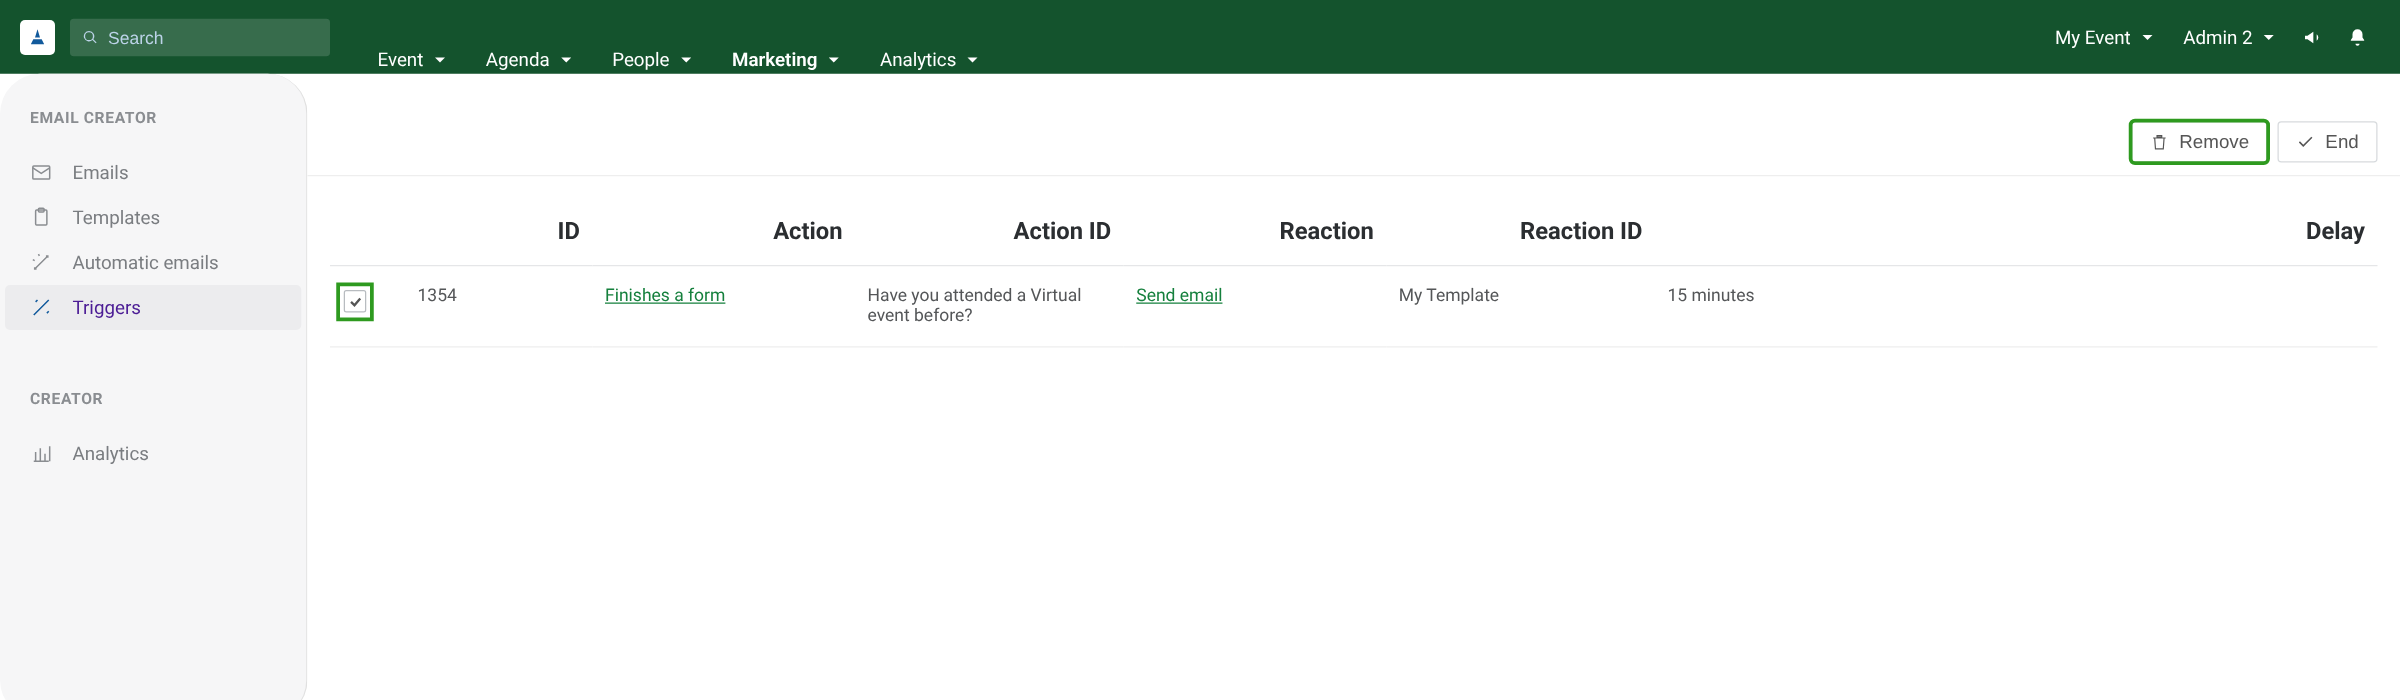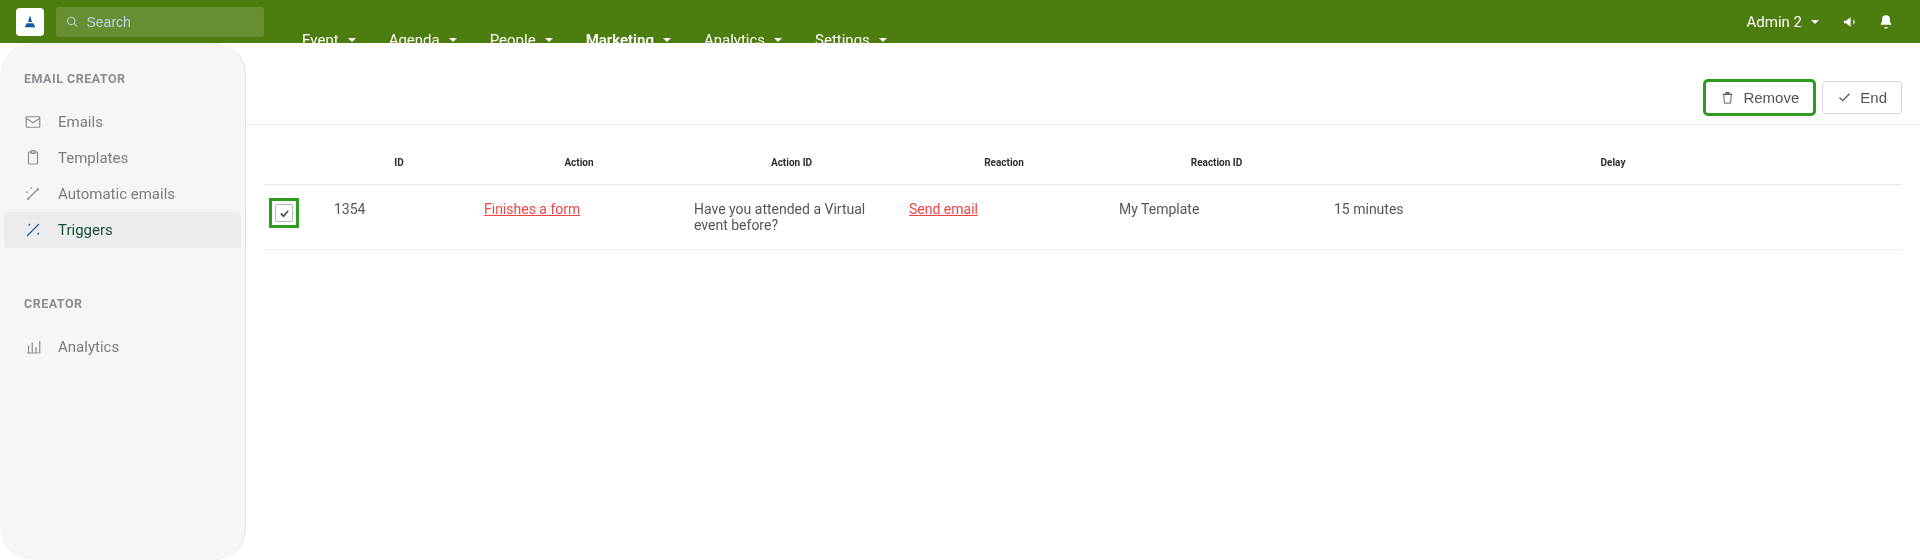--- a/index.html
+++ b/index.html
@@ -1,18 +1,18 @@
 <!DOCTYPE html>
 <html><head>
 <meta charset="utf-8">
 <style>
 * { box-sizing: border-box; margin: 0; padding: 0; }
 body { font-family: -apple-system, BlinkMacSystemFont, "Segoe UI", Roboto, Arial, sans-serif; font-size: 14px; color: #333; background: #fff; }
 
-.topbar { background: #4d7c0f; height: 43px; display: flex; align-items: center; padding: 0 16px; color: #fff; }
+.topbar { background: #14532d; height: 59px; display: flex; align-items: center; padding: 0 16px; color: #fff; }
 .logo { width: 28px; height: 28px; background: #fff; border-radius: 4px; display:flex; align-items:center; justify-content:center; margin-right: 12px; }
 .logo svg { width: 16px; height: 16px; }
 .search-wrap { background: rgba(255,255,255,0.15); border-radius: 3px; height: 30px; display:flex; align-items:center; padding: 0 10px; width: 208px; }
 .search-wrap svg { width:14px; height:14px; fill:#bcd3e8; margin-right:8px; }
 .search-wrap input { background: transparent; border:none; outline:none; color:#fff; font-size:14px; width:100%; }
 .search-wrap input::placeholder { color:#bcd3e8; }
 
 .nav-main { display:flex; margin-left: 22px; margin-top: 36px; }
 .nav-item { display:flex; align-items:center; padding: 0 16px; height:43px; color:#fff; font-size:15px; cursor:pointer; }
 .nav-item.active { font-weight:600; }
@@ -22,35 +22,35 @@
 .nav-right { margin-left:auto; display:flex; align-items:center; }
 .nav-right .nav-item { padding: 0 12px; }
 .icon-btn-top { padding: 0 10px; display:flex; align-items:center; height:43px; cursor:pointer; }
 .icon-btn-top svg { width:16px; height:16px; fill:#fff; }
 
 .layout { display:flex; }
 .sidebar { width:246px; background:#f6f6f7; border-right:1px solid #e0e0e0; padding-top: 28px; min-height: 517px; border-radius: 32px; }
 .sb-title { color:#8a8d91; font-size:12.5px; font-weight:700; letter-spacing:0.5px; padding: 0 24px 18px; }
 .sb-item { display:flex; align-items:center; padding: 9px 24px; color:#7a7d81; cursor:pointer; font-size:15px; }
 .sb-item svg { width:18px; height:18px; fill:none; stroke:#8a8d91; stroke-width:1.6; margin-right:16px; }
-.sb-item.active { background:#ececee; color:#14532d; border-radius:4px; margin:0 4px; padding-left:20px; }
+.sb-item.active { background:#ececee; color:#4c1d95; border-radius:4px; margin:0 4px; padding-left:20px; }
 .sb-item.active svg { stroke:#125a9c; }
 .sb-spacer { height: 48px; }
 
 .main { flex:1; padding: 0 0 0 0; margin-top: 28px; }
 .action-bar { display:flex; justify-content:flex-end; padding: 10px 18px 10px; border-bottom:1px solid #eee; gap:8px; align-items:center; }
 .btn { display:inline-flex; align-items:center; border:1px solid #d7dadd; background:#fff; border-radius:3px; padding: 7px 14px; font-size:15px; color:#555; cursor:pointer; }
 .btn svg { width:15px; height:15px; margin-right:8px; fill:#555; }
 .hl-green { outline:3px solid #2e9a1f; outline-offset:-1px; }
 
 .table-wrap { padding: 20px 18px; }
 table { width:100%; border-collapse: collapse; }
-th { text-align:center; font-weight:700; font-size:10px; color:#2b2e31; padding: 12px 10px 16px; border-bottom:1px solid #e5e6e8; }
+th { text-align:right; font-weight:700; font-size:19px; color:#2b2e31; padding: 12px 10px 16px; border-bottom:1px solid #e5e6e8; }
 td { padding: 16px 10px; border-bottom:1px solid #eee; font-size:14px; color:#545658; vertical-align:top; }
-td a, td .linkish { color:#ef4444; text-decoration: underline; cursor:pointer; }
+td a, td .linkish { color:#15803d; text-decoration: underline; cursor:pointer; }
 .chk-cell { width:60px; padding-left:8px; }
 .chk { width:18px; height:18px; border:1px solid #b8bcc0; border-radius:2px; display:inline-flex; align-items:center; justify-content:center; background:#fff; }
 .chk svg { width:11px; height:11px; stroke:#555; stroke-width:2; fill:none; }
 .chk-wrap-hl { display:inline-block; padding:3px; outline:3px solid #2e9a1f; }
 .col-id { width: 150px; }
 .col-action { width: 210px; }
 .col-aid { width: 215px; }
 .col-reaction { width: 210px; }
 .col-rid { width: 215px; }
 </style>
@@ -93,28 +93,28 @@
         <span class="chev"><svg viewBox="0 0 10 10">
             <path d="M1 3l4 4 4-4z"></path>
           </svg></span>
       </div>
     <div class="nav-item">
         <span>Analytics</span>
         <span class="chev"><svg viewBox="0 0 10 10">
             <path d="M1 3l4 4 4-4z"></path>
           </svg></span>
       </div>
-    <div class="nav-item">
-        <span>Settings</span>
-        <span class="chev"><svg viewBox="0 0 10 10">
-            <path d="M1 3l4 4 4-4z"></path>
-          </svg></span>
-      </div>
   </div>
   <div class="nav-right">
+    <div class="nav-item">
+        <span>My Event</span>
+        <span class="chev"><svg viewBox="0 0 10 10">
+            <path d="M1 3l4 4 4-4z"></path>
+          </svg></span>
+      </div>
     <div class="nav-item">
         <span>Admin 2</span>
         <span class="chev"><svg viewBox="0 0 10 10">
             <path d="M1 3l4 4 4-4z"></path>
           </svg></span>
       </div>
     <div class="icon-btn-top">
         <svg viewBox="0 0 24 24">
           <path d="M3 10v4h3l7 5V5L6 10H3zm14 6a5 5 0 000-8v8z"></path>
         </svg>

